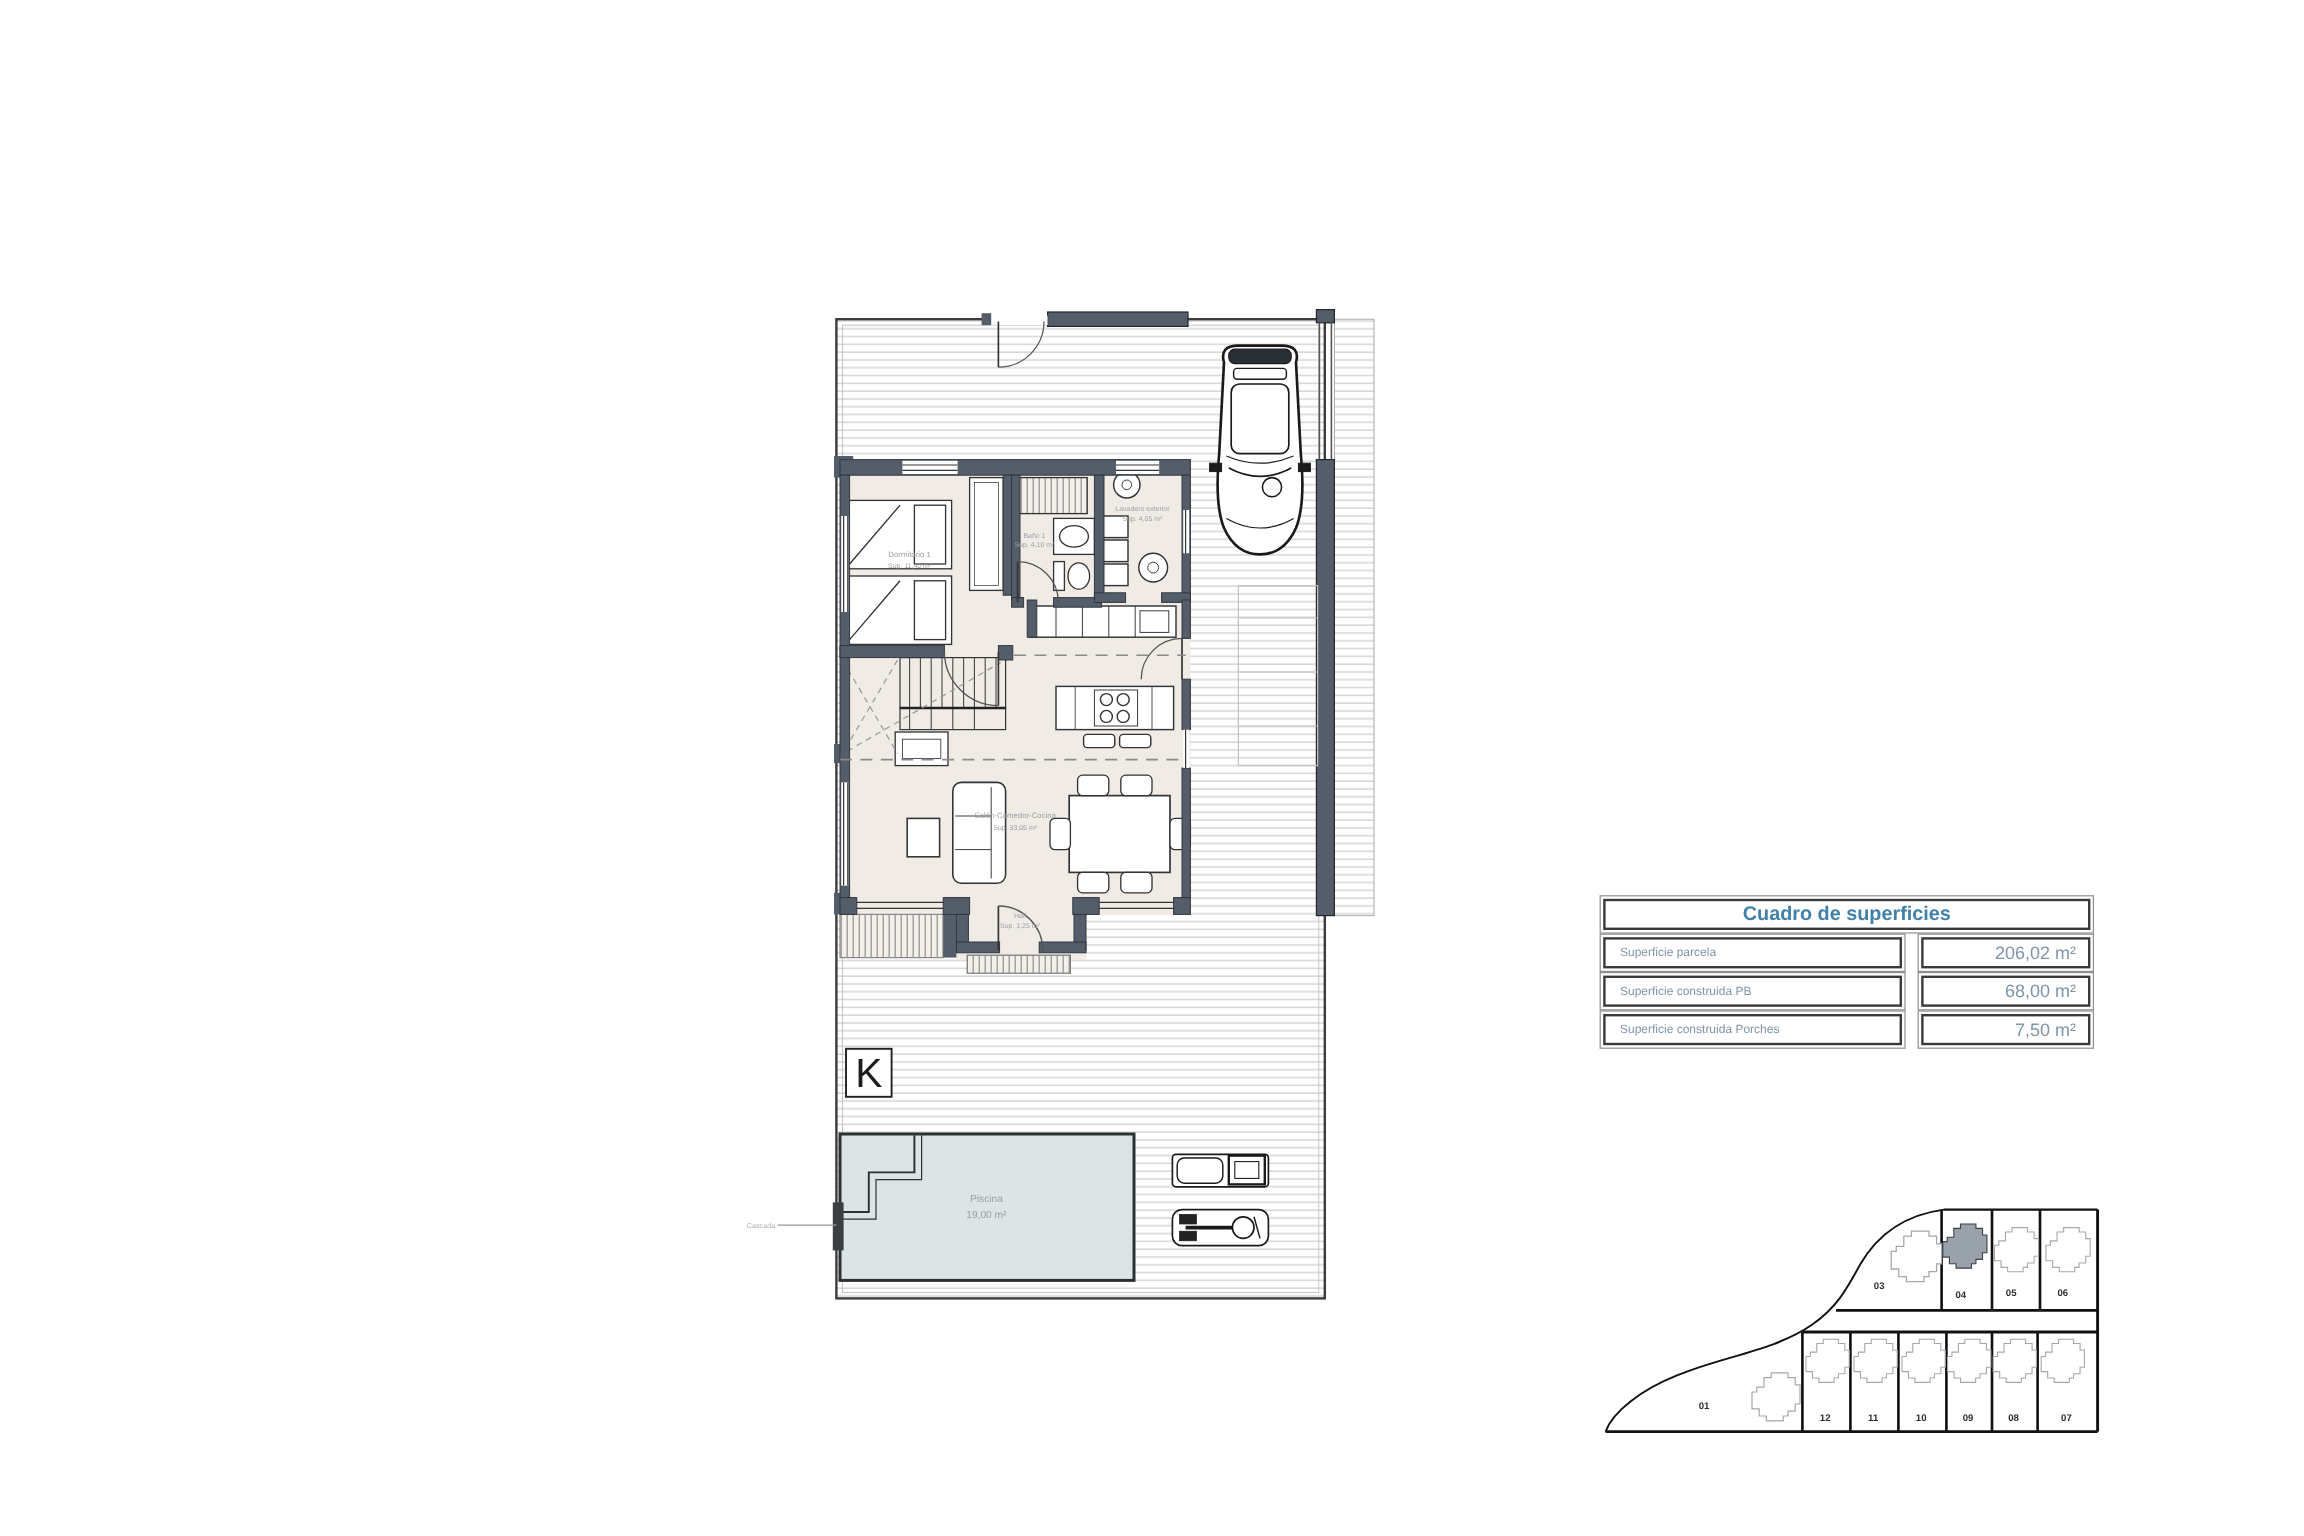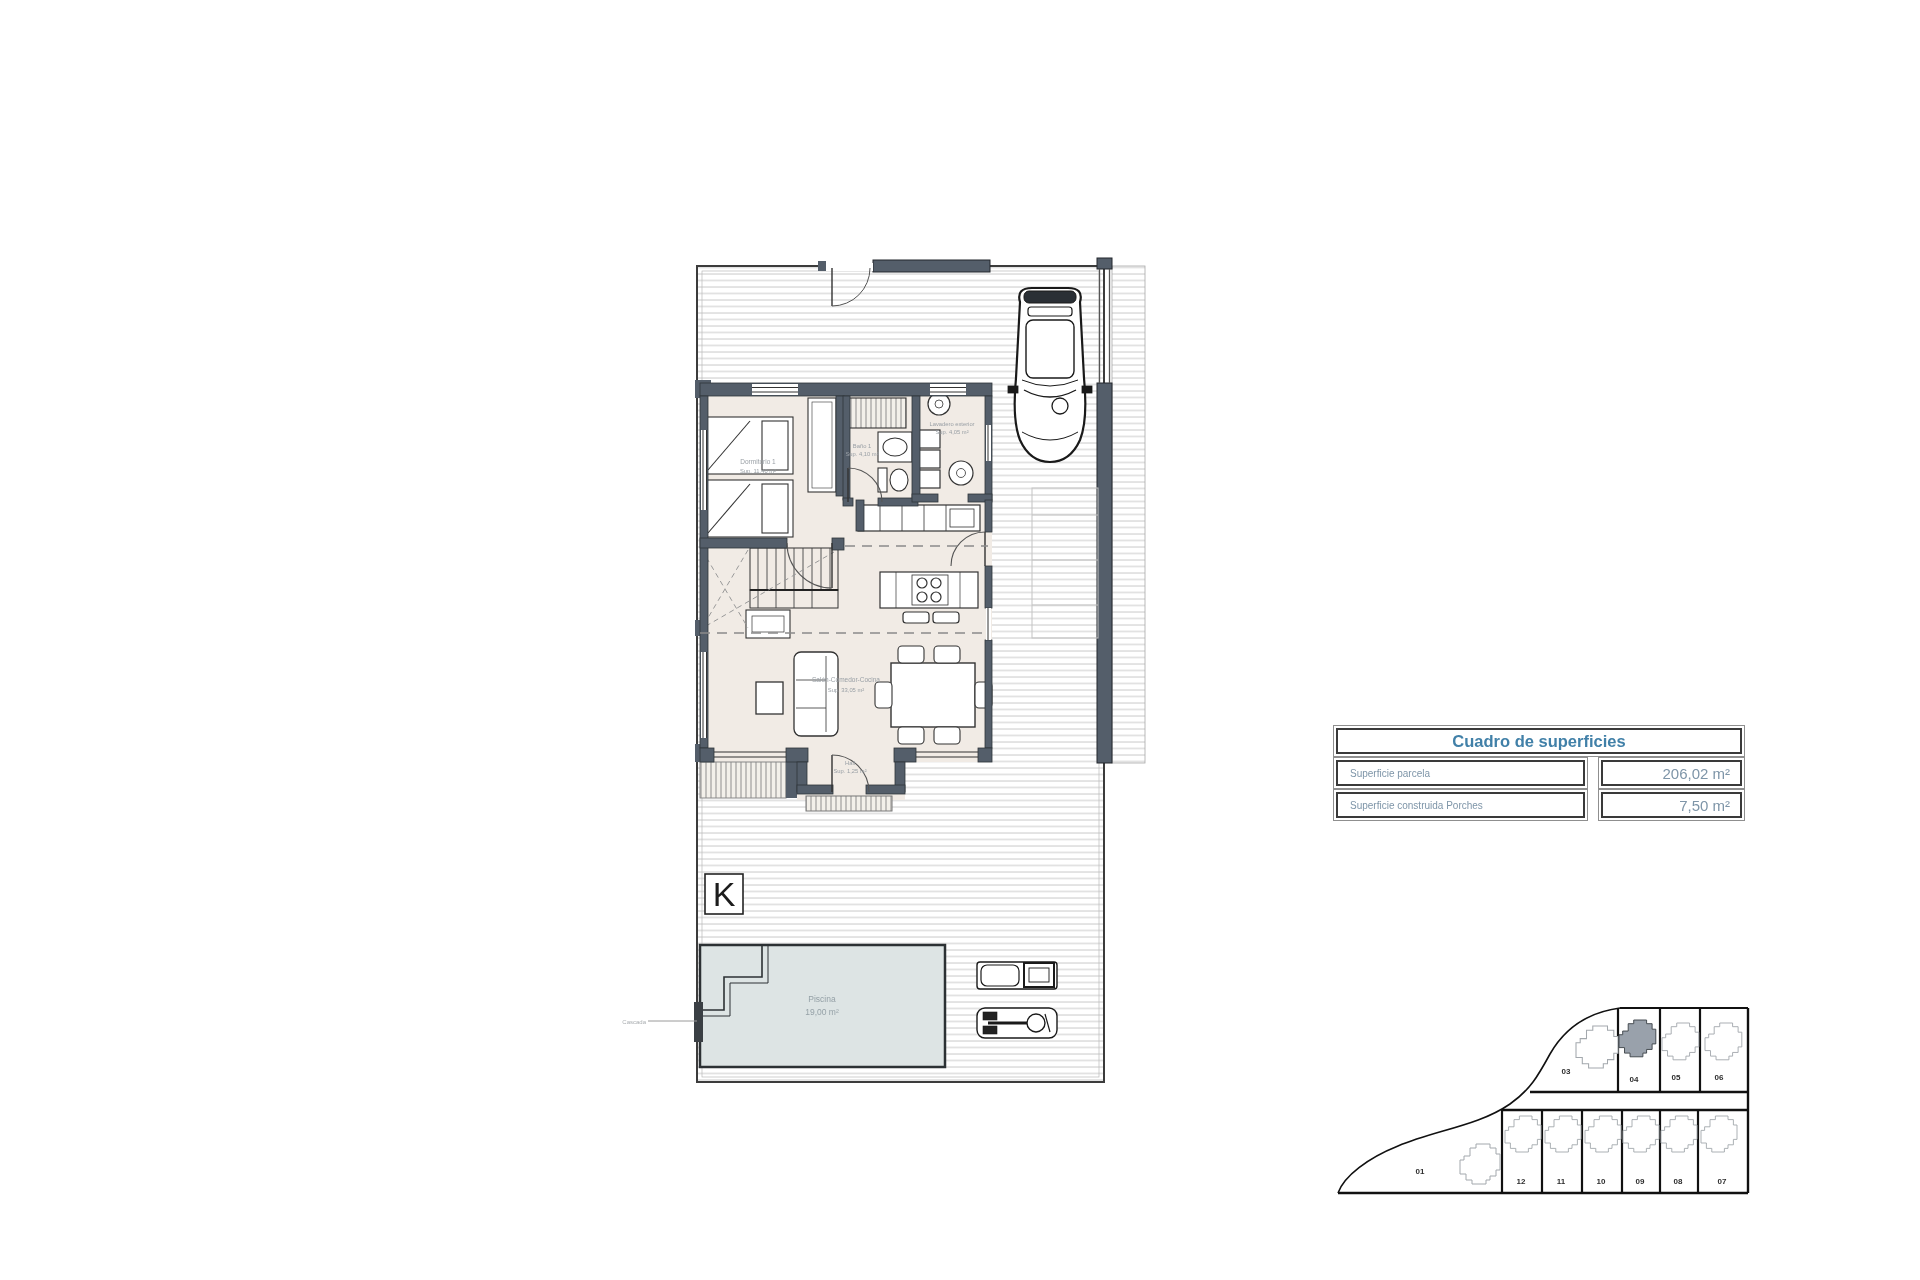--- a/index.html
+++ b/index.html
@@ -1,21 +1,21 @@
 <!DOCTYPE html>
 <html><head>
 <meta charset="utf-8">
 <style>
   html,body{margin:0;padding:0;background:#ffffff;}
   #canvas{position:relative;width:1920px;height:1280px;background:#ffffff;overflow:hidden;
           font-family:"Liberation Sans",sans-serif;}
   #plan-svg{position:absolute;left:0;top:0;}
 
   
-  .surface-table{position:absolute;left:1336px;top:728px;width:406px;}
+  .surface-table{position:absolute;left:1336px;top:749px;width:406px;}
   .st-box{background:#fff;border:2px solid #3a3a3a;outline:1px solid #8f8f8f;outline-offset:2px;
           box-sizing:border-box;height:26px;display:flex;align-items:center;}
   .st-header{justify-content:center;font-weight:bold;font-size:16.5px;color:#4180a8;margin-bottom:6px;}
   .st-row{display:flex;margin-bottom:6px;}
   .st-label{width:252px;padding-left:12px;font-size:10px;color:#7e95a8;}
   .st-value{width:142px;margin-left:16px;justify-content:flex-end;padding-right:10px;font-size:15px;color:#7e95a8;}
 
   
   text{font-family:"Liberation Sans",sans-serif;}
   .rm{fill:#9aa0a6;}
@@ -357,18 +357,22 @@
 
 <div class="surface-table">
   <div class="st-box st-header">
     <span>Cuadro de superficies</span>
   </div>
   <div class="st-row">
     <div class="st-box st-label">Superficie parcela</div>
     <div class="st-box st-value">206,02 m²</div>
   </div>
   <div class="st-row">
+    <div class="st-box st-label">Superficie construida PB</div>
+    <div class="st-box st-value">68,00 m²</div>
+  </div>
+  <div class="st-row">
     <div class="st-box st-label">Superficie construida Porches</div>
     <div class="st-box st-value">7,50 m²</div>
   </div>
 </div>
 
 </div>
 
 </body></html>

